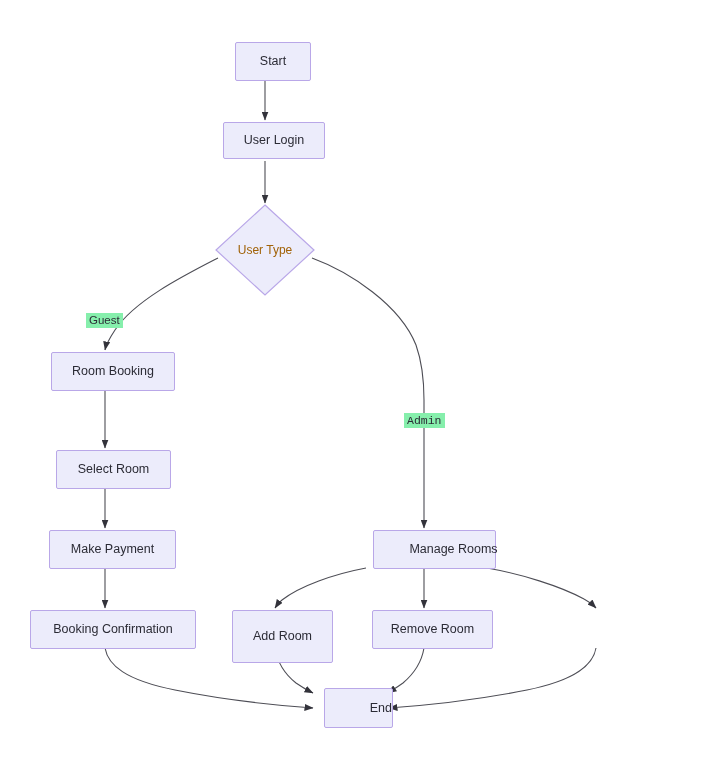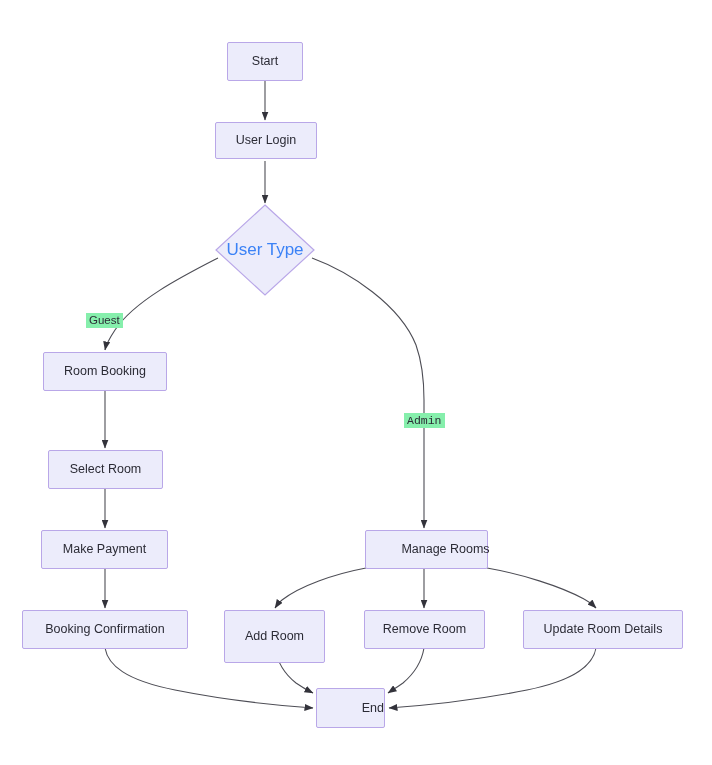--- a/index.html
+++ b/index.html
@@ -33,20 +33,21 @@
     background: #ececfb;
     border: 1px solid #b9a7e8;
     border-radius: 2px;
     display: flex;
     align-items: center;
     justify-content: center;
     color: #2b2b35;
     font-size: 12.5px;
     line-height: 1;
     white-space: nowrap;
+    margin-left: 8px;
   }
   .node-label {
     display: block;
   }
   .diamond-wrap {
     position: absolute;
     width: 100px;
     height: 92px;
   }
   .diamond-shape {
@@ -58,22 +59,22 @@
   }
   .diamond-text {
     position: absolute;
     left: 0;
     top: 0;
     width: 100px;
     height: 92px;
     display: flex;
     align-items: center;
     justify-content: center;
-    color: #3b82f6;
-    font-size: 17px;
+    color: #a16207;
+    font-size: 12px;
     white-space: nowrap;
   }
   .edge-label {
     position: absolute;
     background: #86efac;
     color: #2b2b35;
     font-size: 11.5px;
     line-height: 1.15;
     padding: 1px 3px;
     white-space: nowrap;
@@ -149,21 +150,18 @@
   </div>
 
   <div class="node" style="left:224px; top:610px; width:101px; height:53px;">
     <span class="node-label">Add Room</span>
   </div>
 
   <div class="node" style="left:364px; top:610px; width:121px; height:39px;">
     <span class="node-label">Remove Room</span>
   </div>
 
-  <div class="node" style="left:523px; top:610px; width:160px; height:39px;">
-    <span class="node-label">Update Room Details</span>
-  </div>
 
   <div class="node" style="left:316px; top:688px; width:69px; height:40px;justify-content:flex-end;">
     <span class="node-label">End</span>
   </div>
 
 </div>
 
 </body></html>

